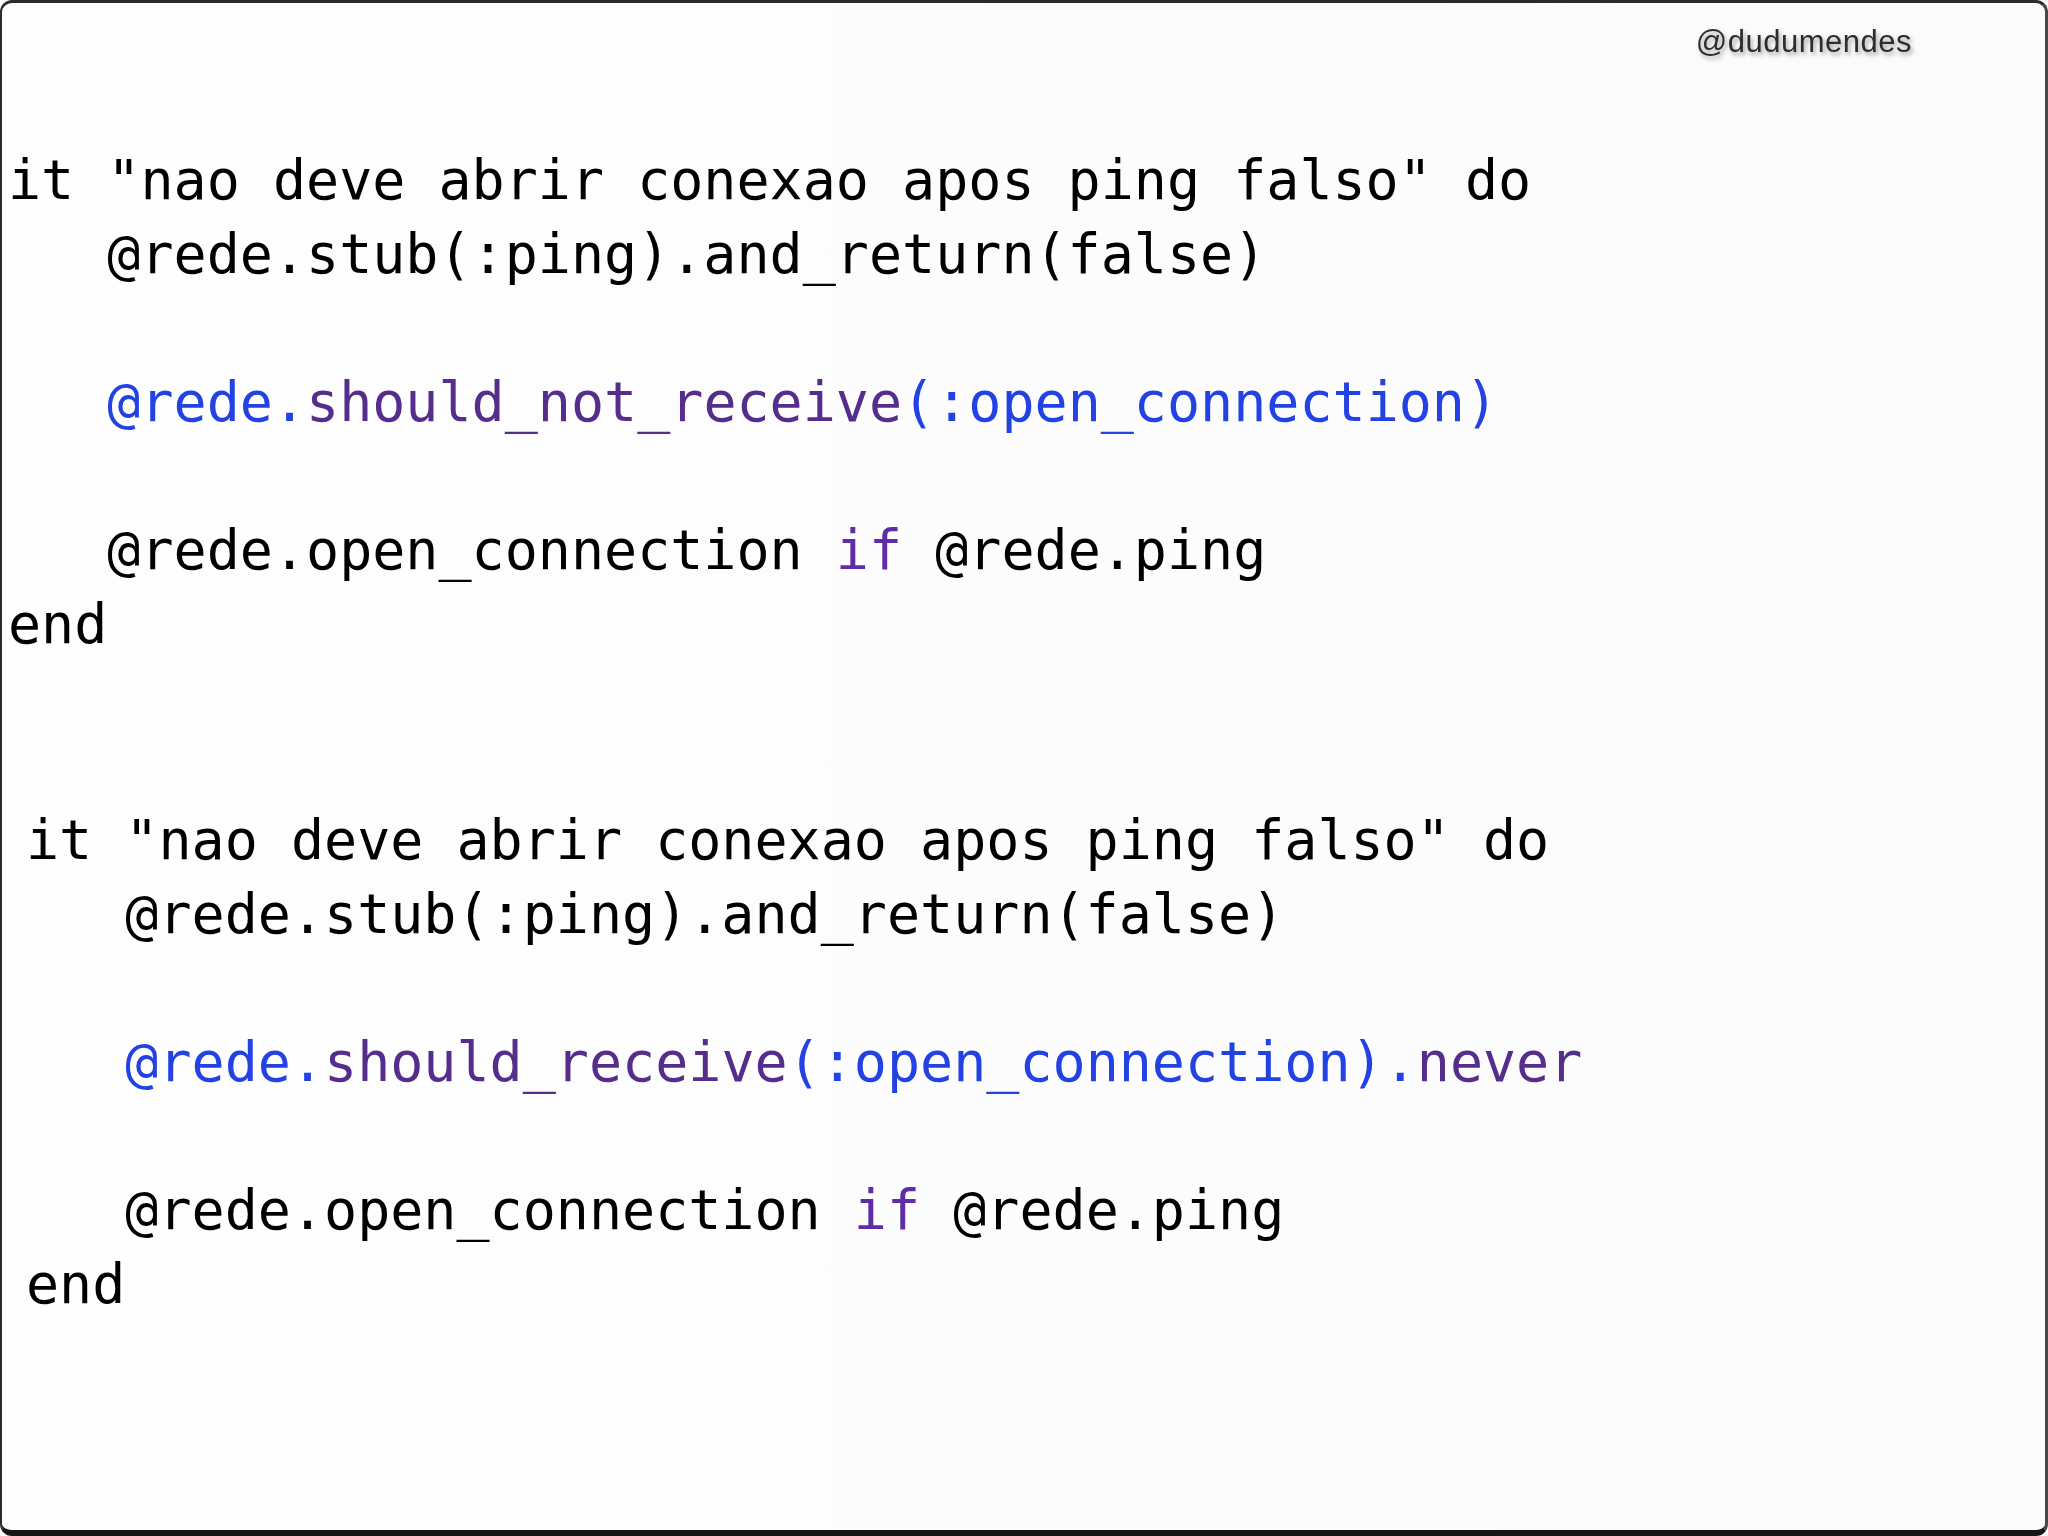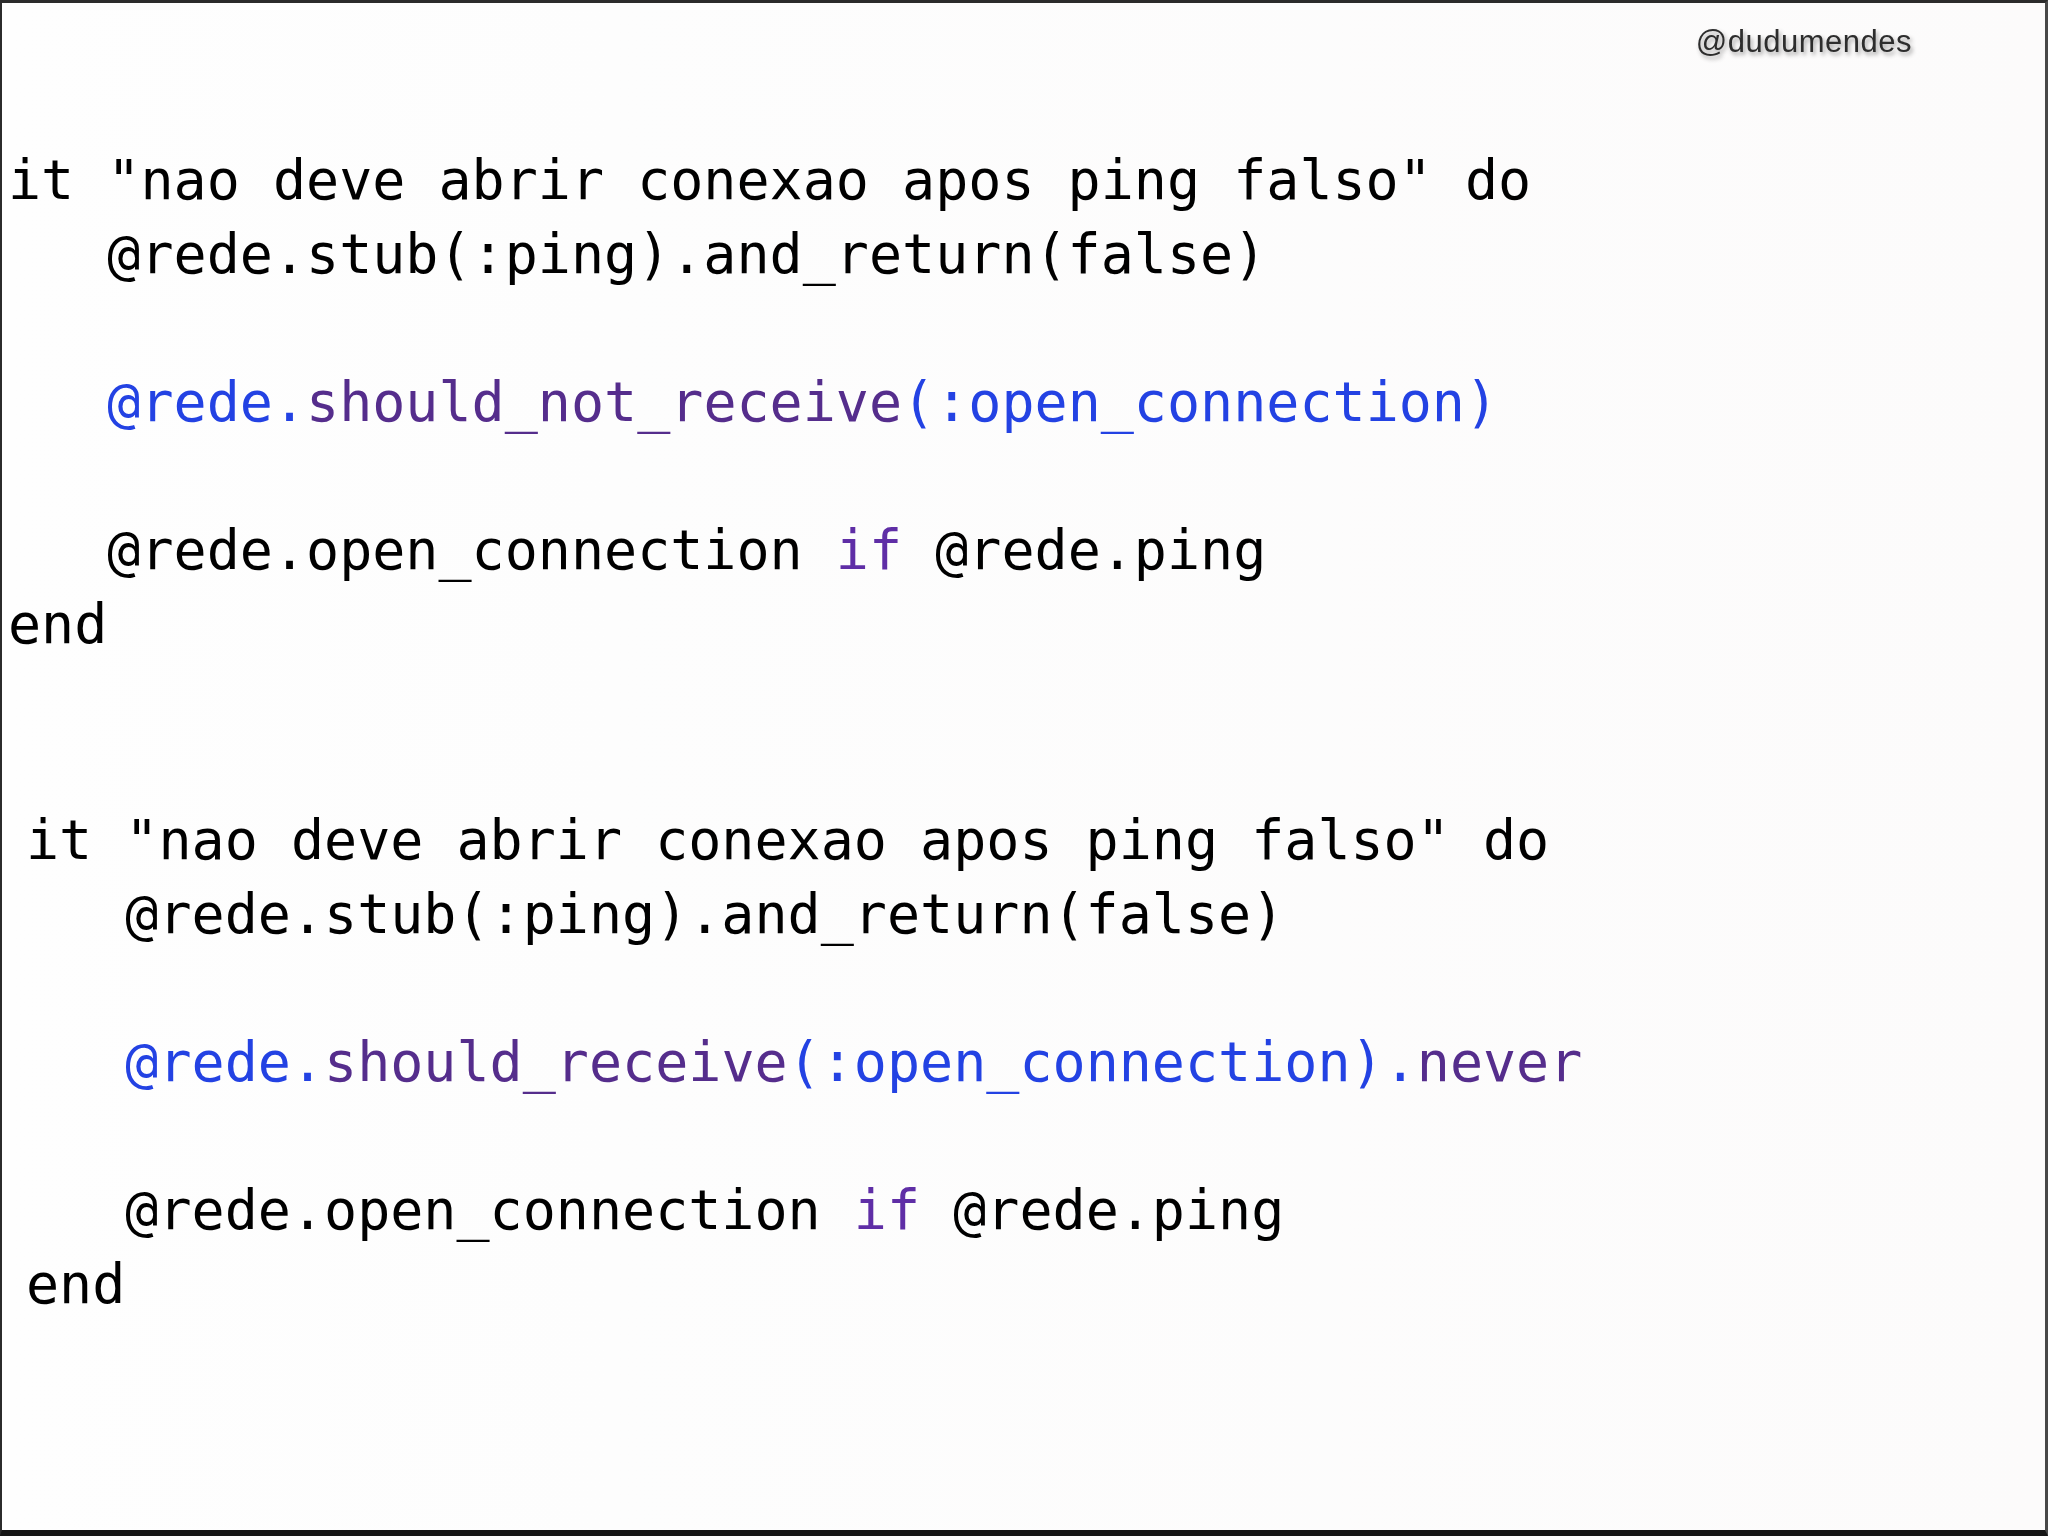--- a/index.html
+++ b/index.html
@@ -16,20 +16,21 @@
   }
   .slide {
     position: absolute;
     inset: 0;
     box-sizing: border-box;
     background: linear-gradient(90deg, #fefefe 0%, #fdfdfd 30%, #fcfbfb 100%);
     border-top: 3px solid #2b2b2b;
     border-left: 2px solid #2b2b2b;
     border-right: 3px solid #484848;
     border-bottom: 6px solid #161616;
+    border-radius: 12px;
   }
   .watermark {
     position: absolute;
     top: 21px;
     right: 133px;
     font-family: "Liberation Sans", sans-serif;
     font-size: 31px;
     font-weight: 400;
     color: #2d2d2d;
     text-shadow: 2px 3px 4px rgba(50, 50, 50, 0.45);

